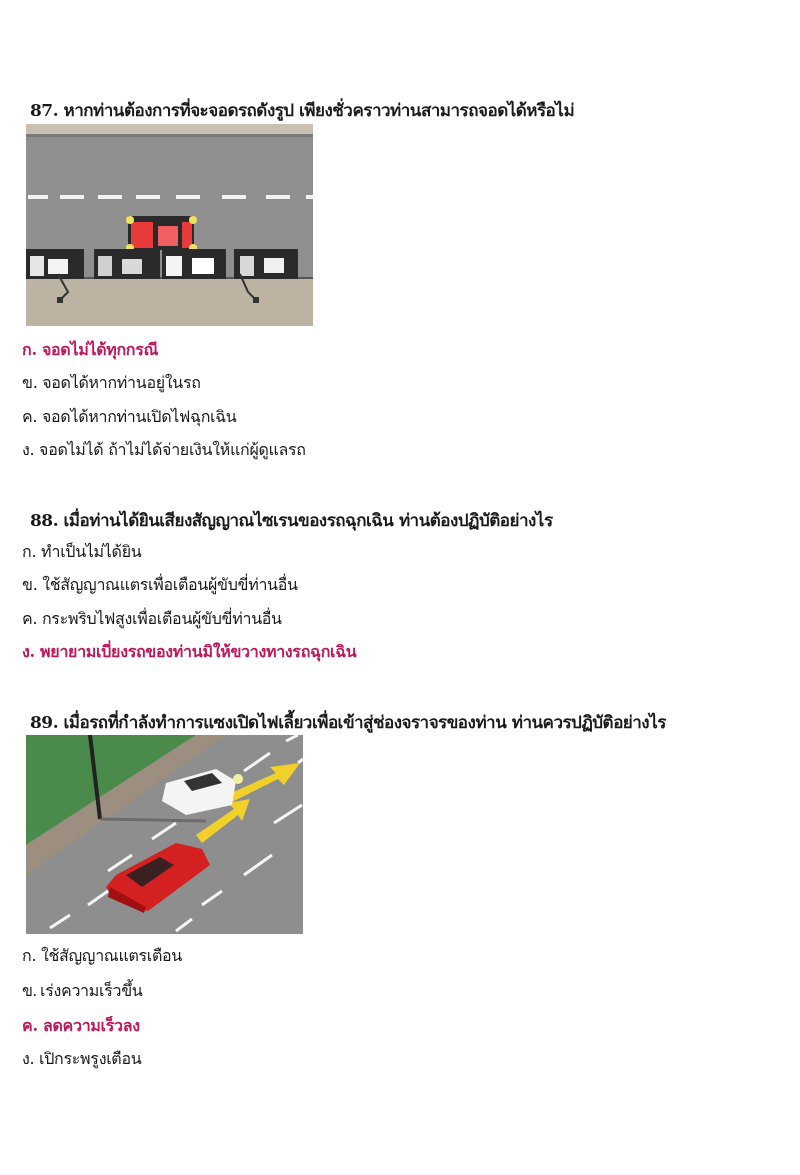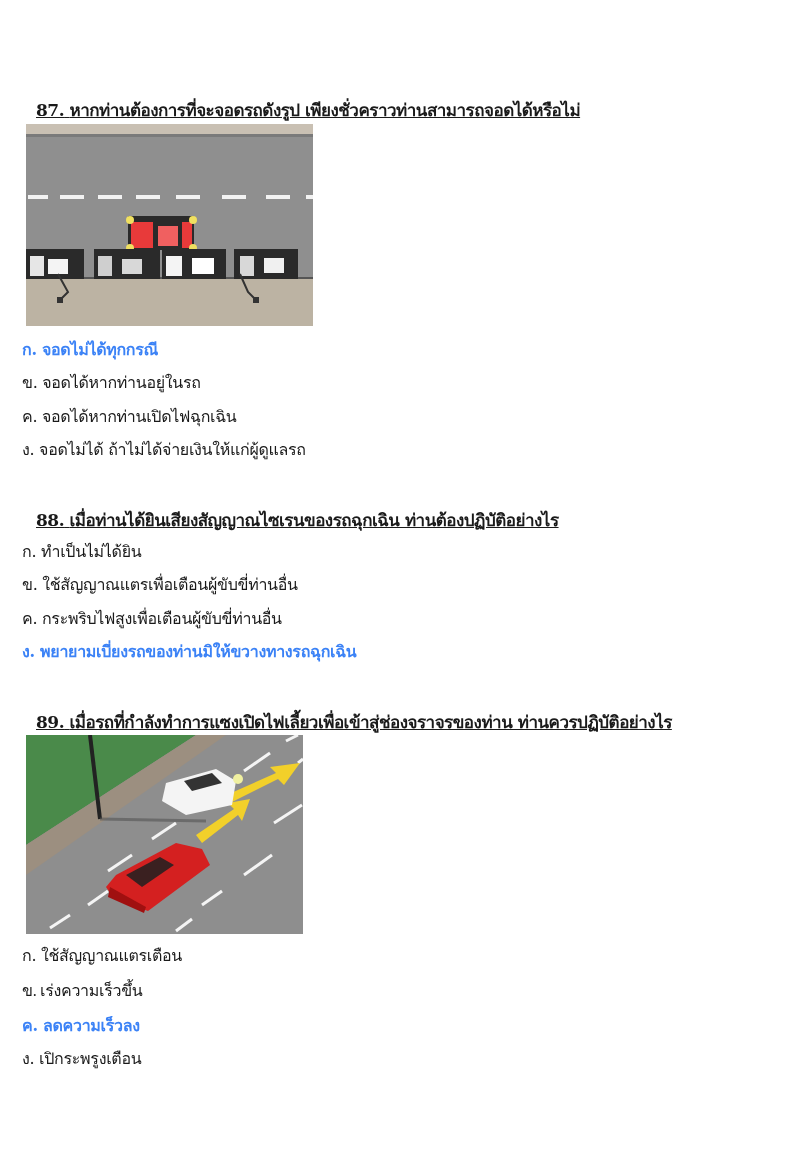--- a/index.html
+++ b/index.html
@@ -1,20 +1,20 @@
 <!DOCTYPE html>
 <html><head>
   <meta charset="utf-8">
   <style>
     html, body { margin: 0; padding: 0; background: #ffffff; }
     body { width: 800px; height: 1175px; position: relative; overflow: hidden;
            font-family: "DejaVu Serif", "Liberation Serif", serif; color: #1a1a1a; }
-    .q { position: absolute; left: 36px; font-size: 17px; font-weight: bold; white-space: nowrap; letter-spacing: -0.5px; text-decoration: underline; }
+    .q { position: absolute; left: 30px; font-size: 17px; font-weight: bold; white-space: nowrap; letter-spacing: -0.5px; }
     .opt { position: absolute; left: 22px; font-size: 16px; white-space: nowrap; letter-spacing: -0.3px; }
-    .opt.correct { color: #3b82f6; font-weight: bold; }
+    .opt.correct { color: #be185d; font-weight: bold; }
     .img { position: absolute; left: 26px; overflow: hidden; }
     #img87 { top: 124px; width: 287px; height: 202px; }
     #img89 { top: 735px; width: 277px; height: 199px; }
     svg { display: block; }
   </style>
 </head>
 <body>
 
 <div class="q" style="top:96px;">
   <span>87.</span>

